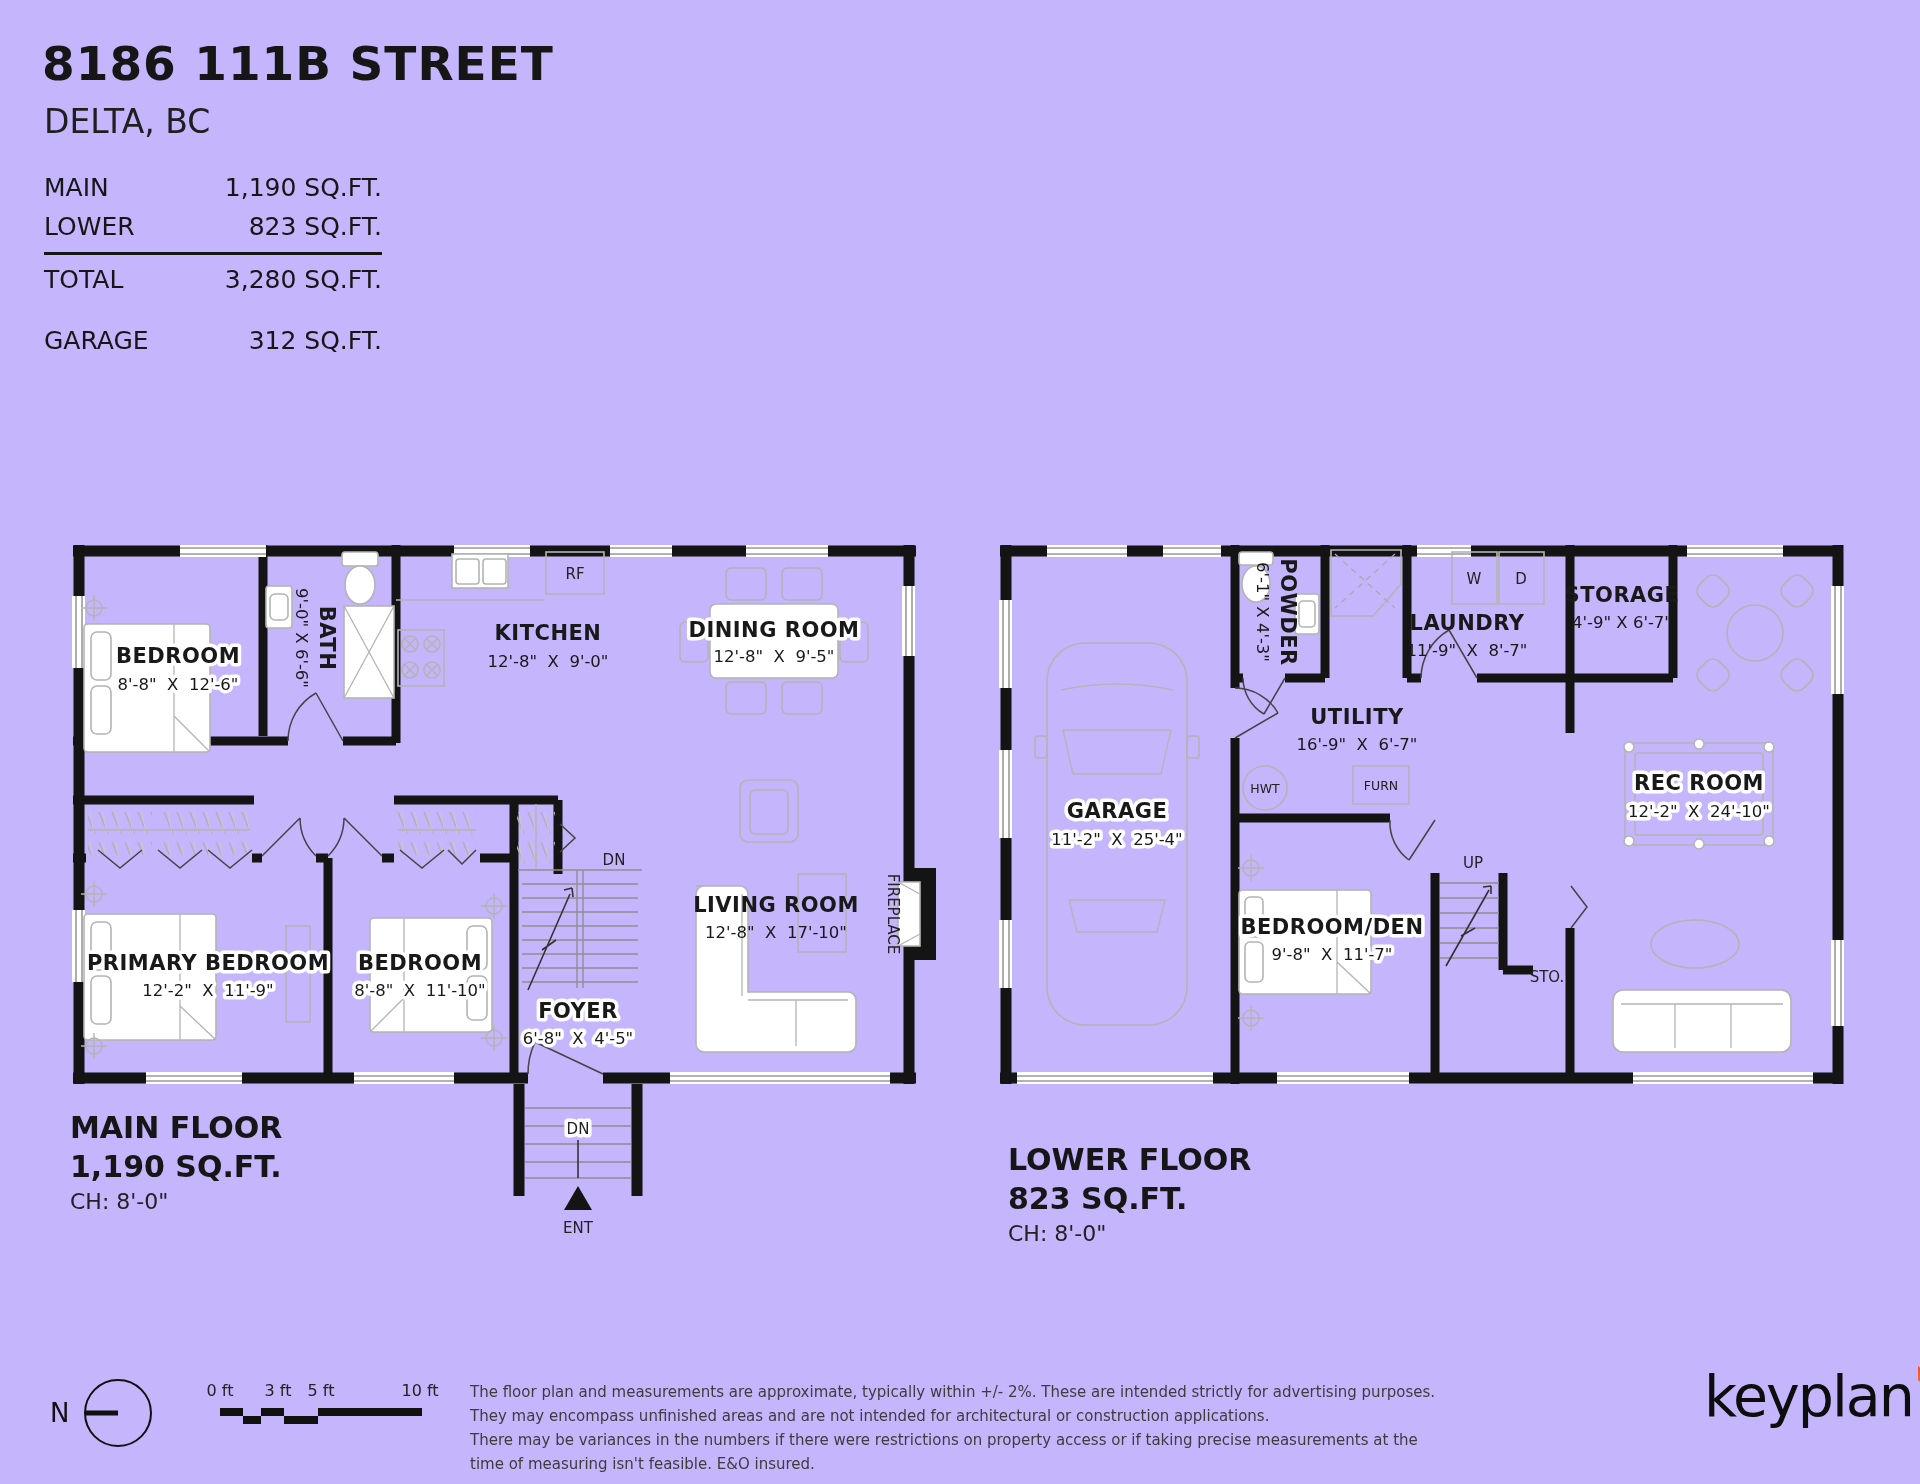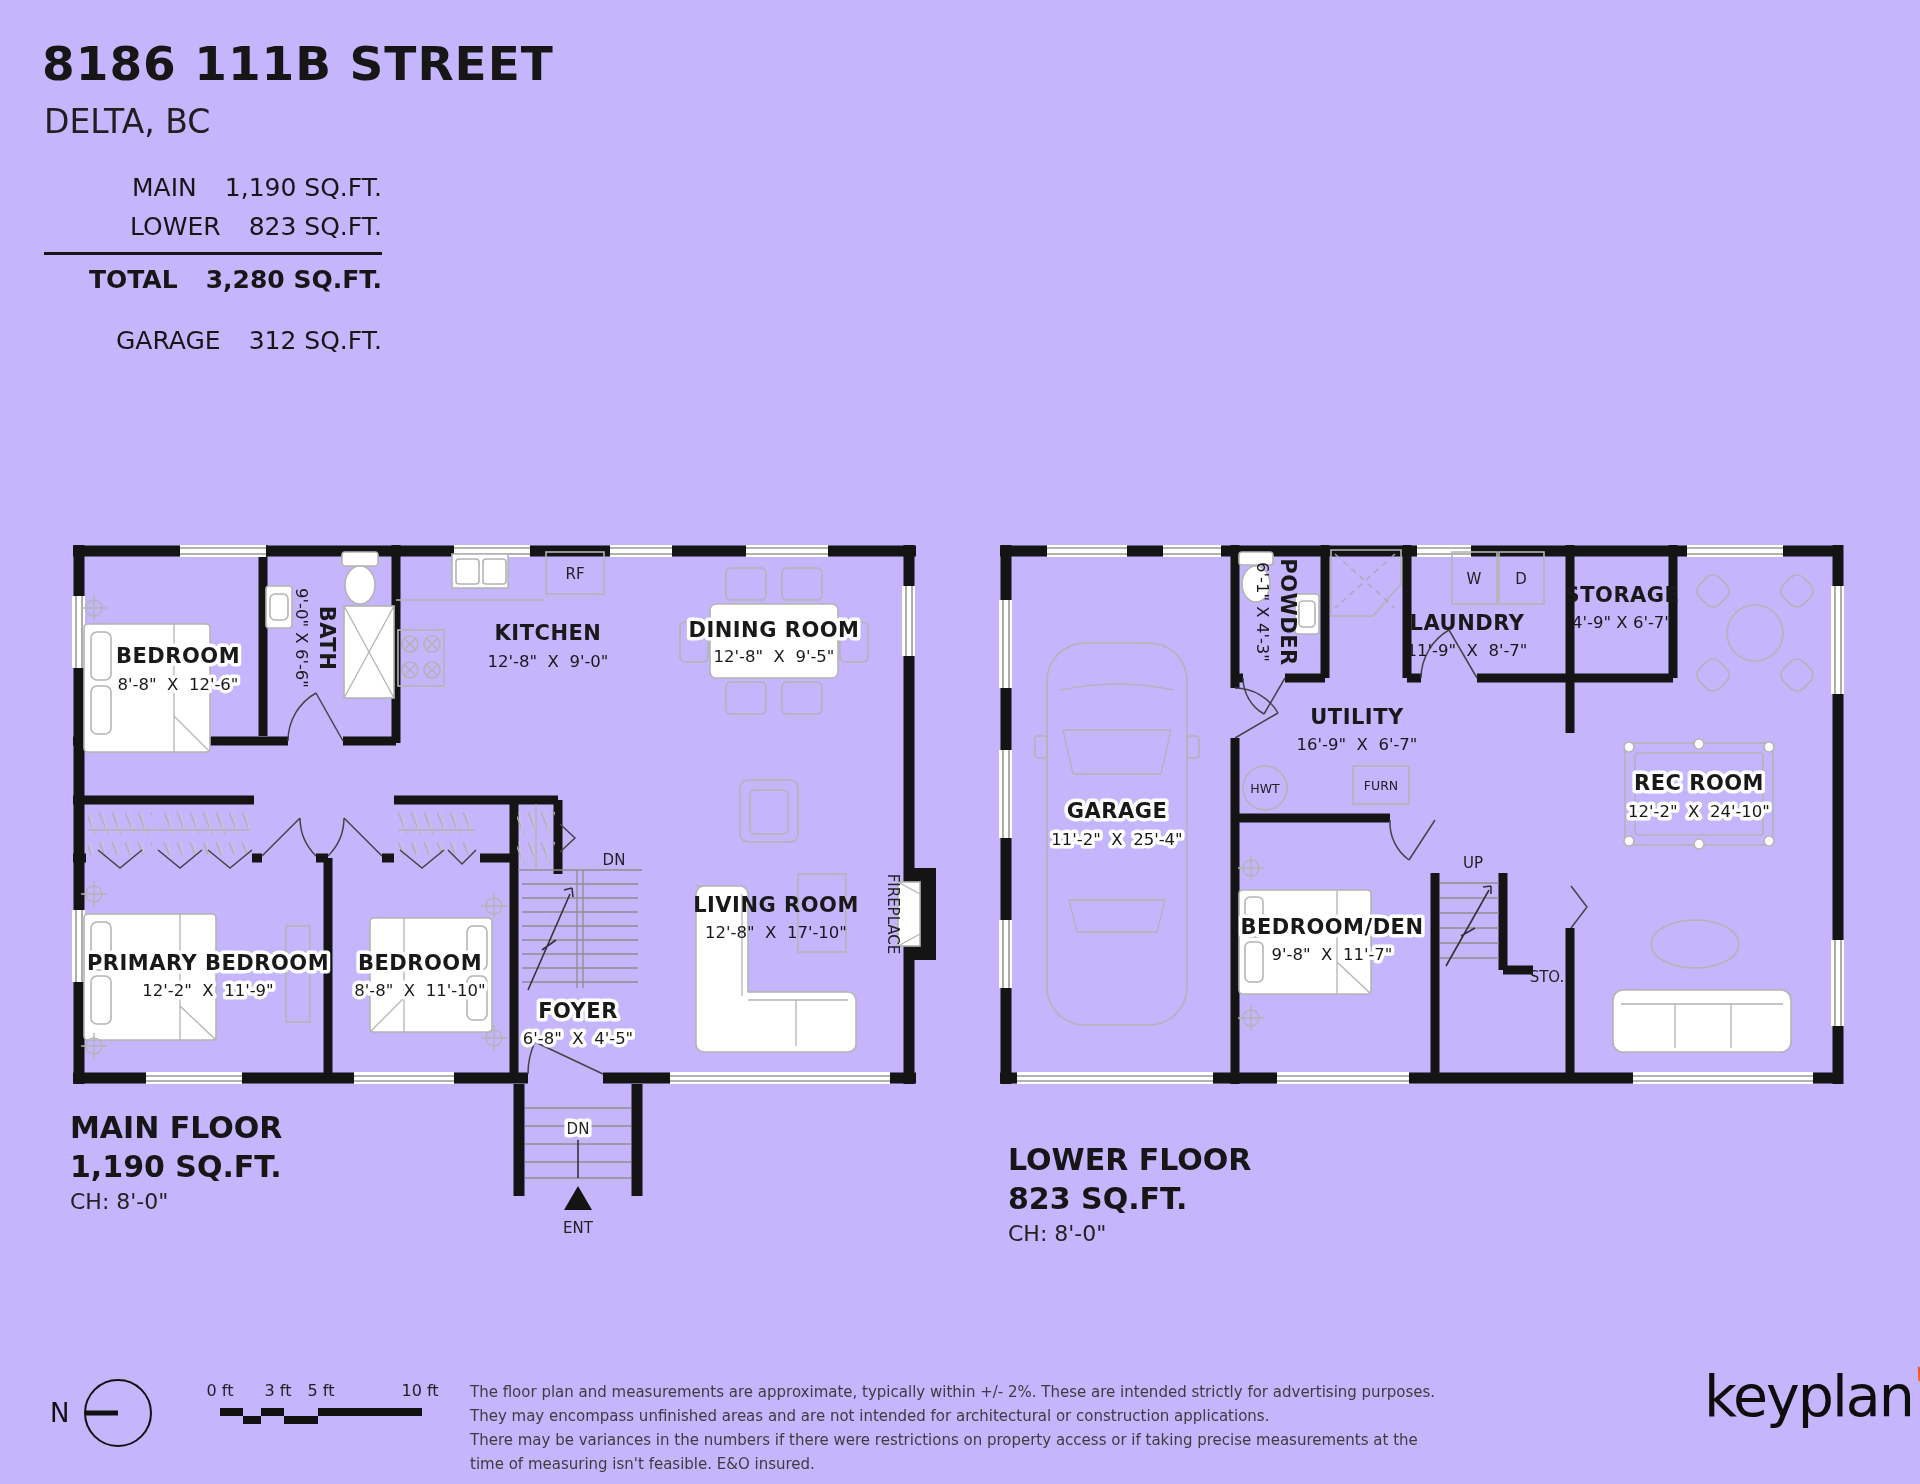--- a/index.html
+++ b/index.html
@@ -2,22 +2,22 @@
 <html><head>
 <meta charset="utf-8">
 <style>
   html,body{margin:0;padding:0;background:#fff;}
   .page{position:relative;width:1920px;height:1484px;background:#c4b5fd;overflow:hidden;
         font-family:"DejaVu Sans","Liberation Sans",sans-serif;color:#161616;}
   
   .address{position:absolute;left:42px;top:36px;font-size:47px;font-weight:700;letter-spacing:1px;}
   .city{position:absolute;left:44px;top:102px;font-size:33px;font-weight:400;color:#1f1f1f;}
   .summary{position:absolute;left:44px;top:168px;width:338px;font-size:25px;}
-  .summary .row{display:flex;justify-content:flex-end;padding:5px 0;gap:28px;}
-  .summary .row.total{border-top:3px solid #151515;margin-top:6px;padding-top:10px;font-weight:700;}
+  .summary .row{display:flex;justify-content:space-between;padding:5px 0;}
+  .summary .row.total{border-top:3px solid #151515;margin-top:6px;padding-top:10px;font-weight:400;}
   .summary .row.garage{margin-top:22px;}
   
   svg.plan{position:absolute;top:538px;}
   svg.plan-main{left:58px;}
   svg.plan-lower{left:985px;}
   .w{stroke:#141414;stroke-width:11;fill:none;}
   .w2{stroke:#141414;stroke-width:9;fill:none;}
   .f{stroke:#b4b4b4;stroke-width:1.6;fill:#fff;}
   .fn{stroke:#b4b4b4;stroke-width:1.6;fill:none;}
   .thin{stroke:#b4b4b4;stroke-width:1.3;fill:none;}

